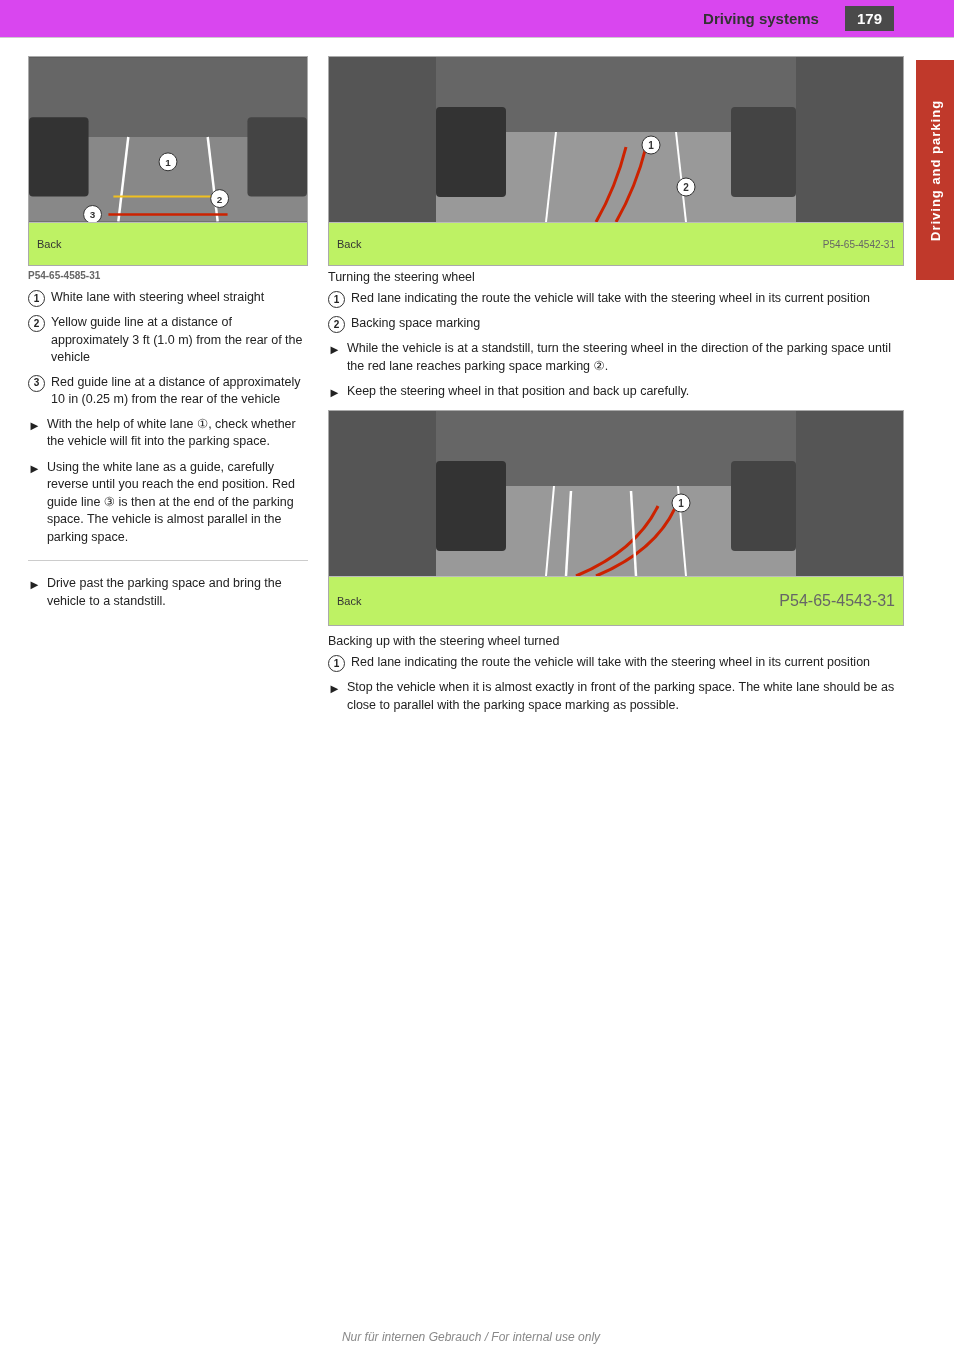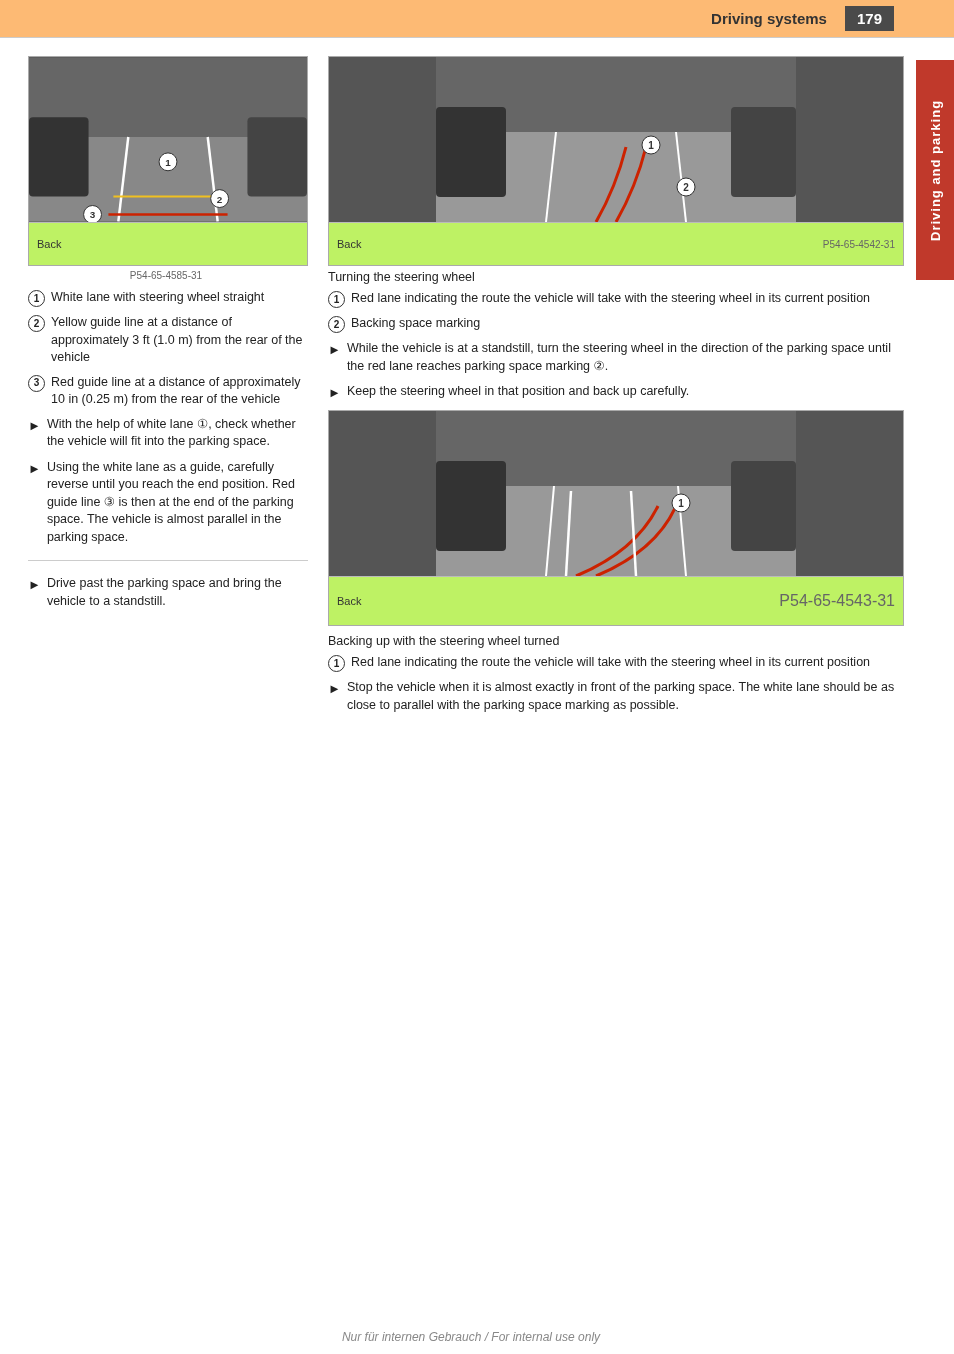--- a/index.html
+++ b/index.html
@@ -12,23 +12,24 @@
       background: #fff;
       color: #222;
       position: relative;
     }
 
     
     .header {
       display: flex;
       justify-content: center;
       align-items: center;
-      background: #fdba74;
+      background: #d946ef;
       border-bottom: 1px solid #ccc;
       padding: 6px 60px 6px 0;
+      gap: 8px;
     }
     .header-title {
       font-weight: bold;
       font-size: 15px;
       color: #333;
       flex: 1;
       text-align: right;
       padding-right: 18px;
     }
     .page-number {
@@ -105,24 +106,25 @@
       font-size: 11px;
       color: #333;
       display: flex;
       justify-content: space-between;
       align-items: center;
     }
 
     .image-code {
       font-size: 10px;
       color: #666;
-      text-align: center;
+      text-align: left;
       padding-right: 4px;
       margin-top: 2px;
       margin-bottom: 8px;
+      font-weight: bold;
     }
 
     
     .list-item {
       display: flex;
       align-items: flex-start;
       margin-bottom: 7px;
       line-height: 1.4;
       font-size: 12.5px;
     }

